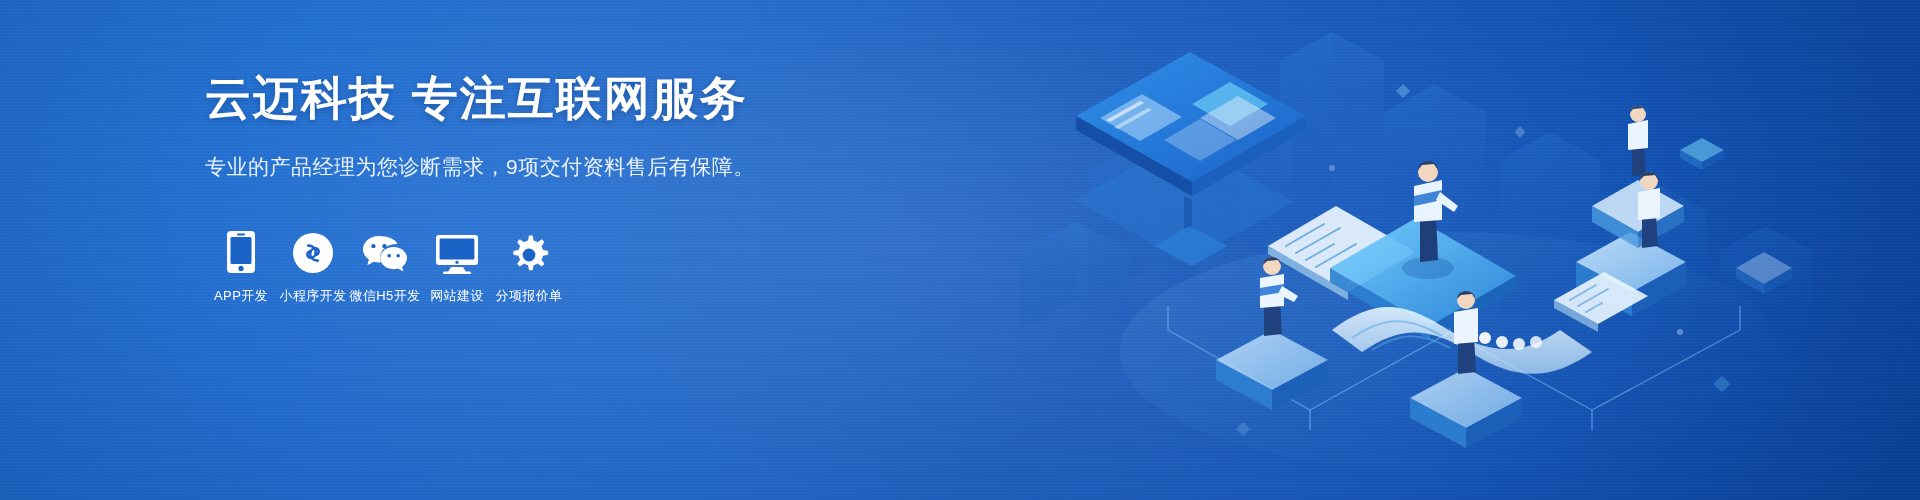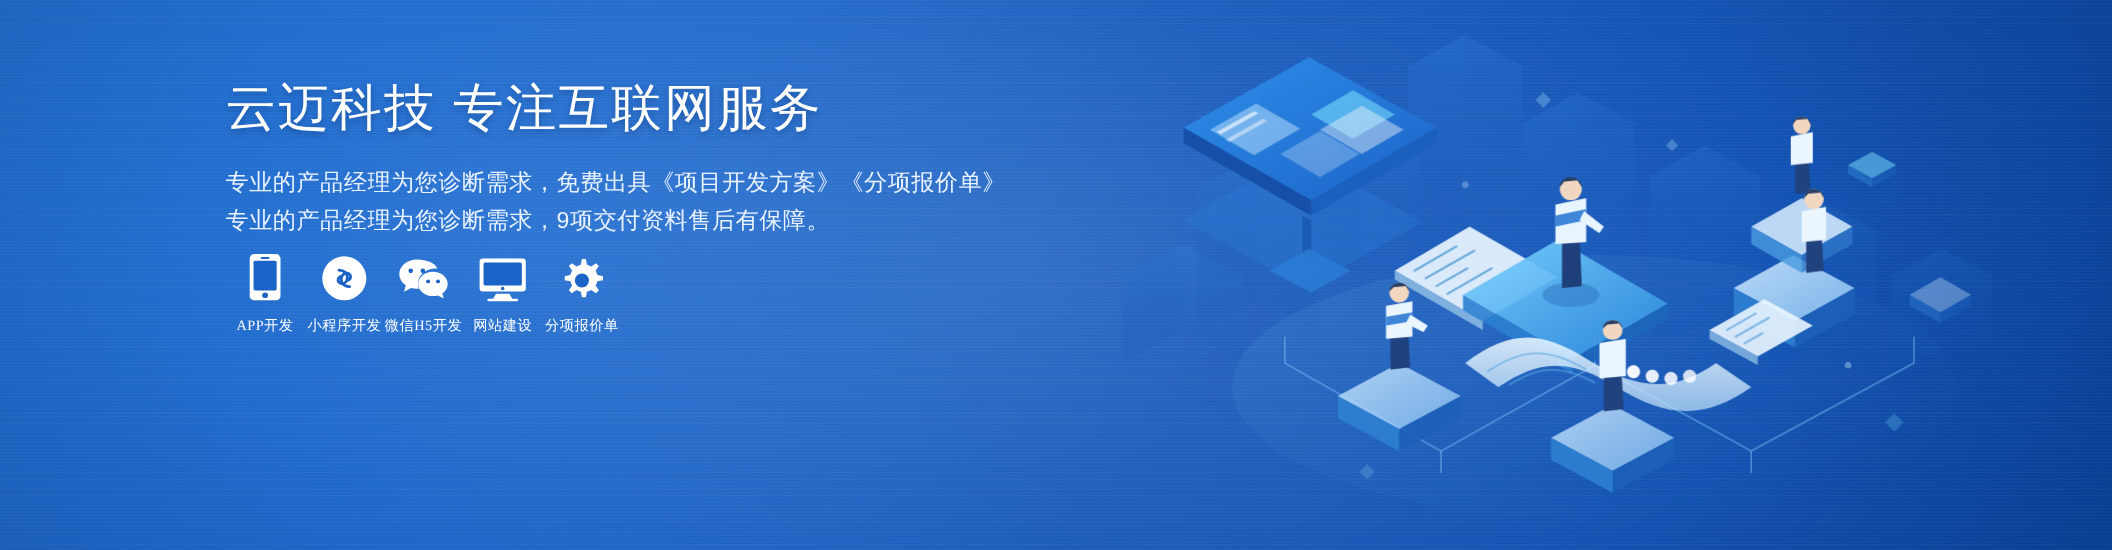--- a/index.html
+++ b/index.html
@@ -21,36 +21,36 @@
     pointer-events:none;
   }
   .vignette{
     position:absolute; inset:0; pointer-events:none;
     background:radial-gradient(ellipse 1300px 760px at 48% 48%, rgba(255,255,255,0.10) 0%, rgba(255,255,255,0.0) 55%, rgba(2,30,80,0.28) 100%);
   }
 
   
   .copy{ position:absolute; left:205px; top:68px; width:760px; z-index:40; }
   .title{
-    color:#ffffff; font-size:46px; line-height:60px; font-weight:normal;
+    color:#ffffff; font-size:46px; line-height:60px; font-weight:bold;
     letter-spacing:2px; white-space:nowrap;
     text-shadow:0 2px 6px rgba(0,25,70,0.30);
   }
   .sub{ margin-top:22px; }
   .sub-line{
     color:#eaf3ff; font-size:21px; line-height:34px; letter-spacing:0.5px;
     white-space:nowrap; font-weight:normal;
   }
 
   
   .services{
     position:absolute; left:205px; top:228px; display:flex; align-items:flex-end; z-index:40;
   }
   .svc{
-    width:72px; display:flex; flex-direction:column; align-items:center; cursor:pointer;font-family:Liberation Serif, serif;
+    width:72px; display:flex; flex-direction:column; align-items:center; cursor:pointer;
   }
   .svc + .svc{ margin-left:0; }
   .svc-ico{ height:46px; display:flex; align-items:flex-end; justify-content:center; }
   .svc-ico svg{ display:block; }
   .svc-label{
     margin-top:14px; color:#ffffff; font-size:13px; line-height:16px; white-space:nowrap;
     letter-spacing:0.4px;
   }
 
   
@@ -267,21 +267,20 @@
       </g>
     </svg>
   </div>
 
   <div class="scan"></div>
   <div class="vignette"></div>
 
   <div class="copy">
     <h1 class="title">云迈科技 专注互联网服务</h1>
     <div class="sub">
-      <div class="sub-line">专业的产品经理为您诊断需求，免费出具《项目开发方案》《分项报价单》</div>
       <div class="sub-line">专业的产品经理为您诊断需求，9项交付资料售后有保障。</div>
     </div>
   </div>
 
   <div class="services">
 
     <div class="svc">
       <span class="svc-ico">
         <svg width="30" height="44" viewBox="0 0 30 44" xmlns="http://www.w3.org/2000/svg" aria-hidden="true">
           <rect x="1" y="1" width="28" height="42" rx="4" ry="4" fill="#ffffff"></rect>

